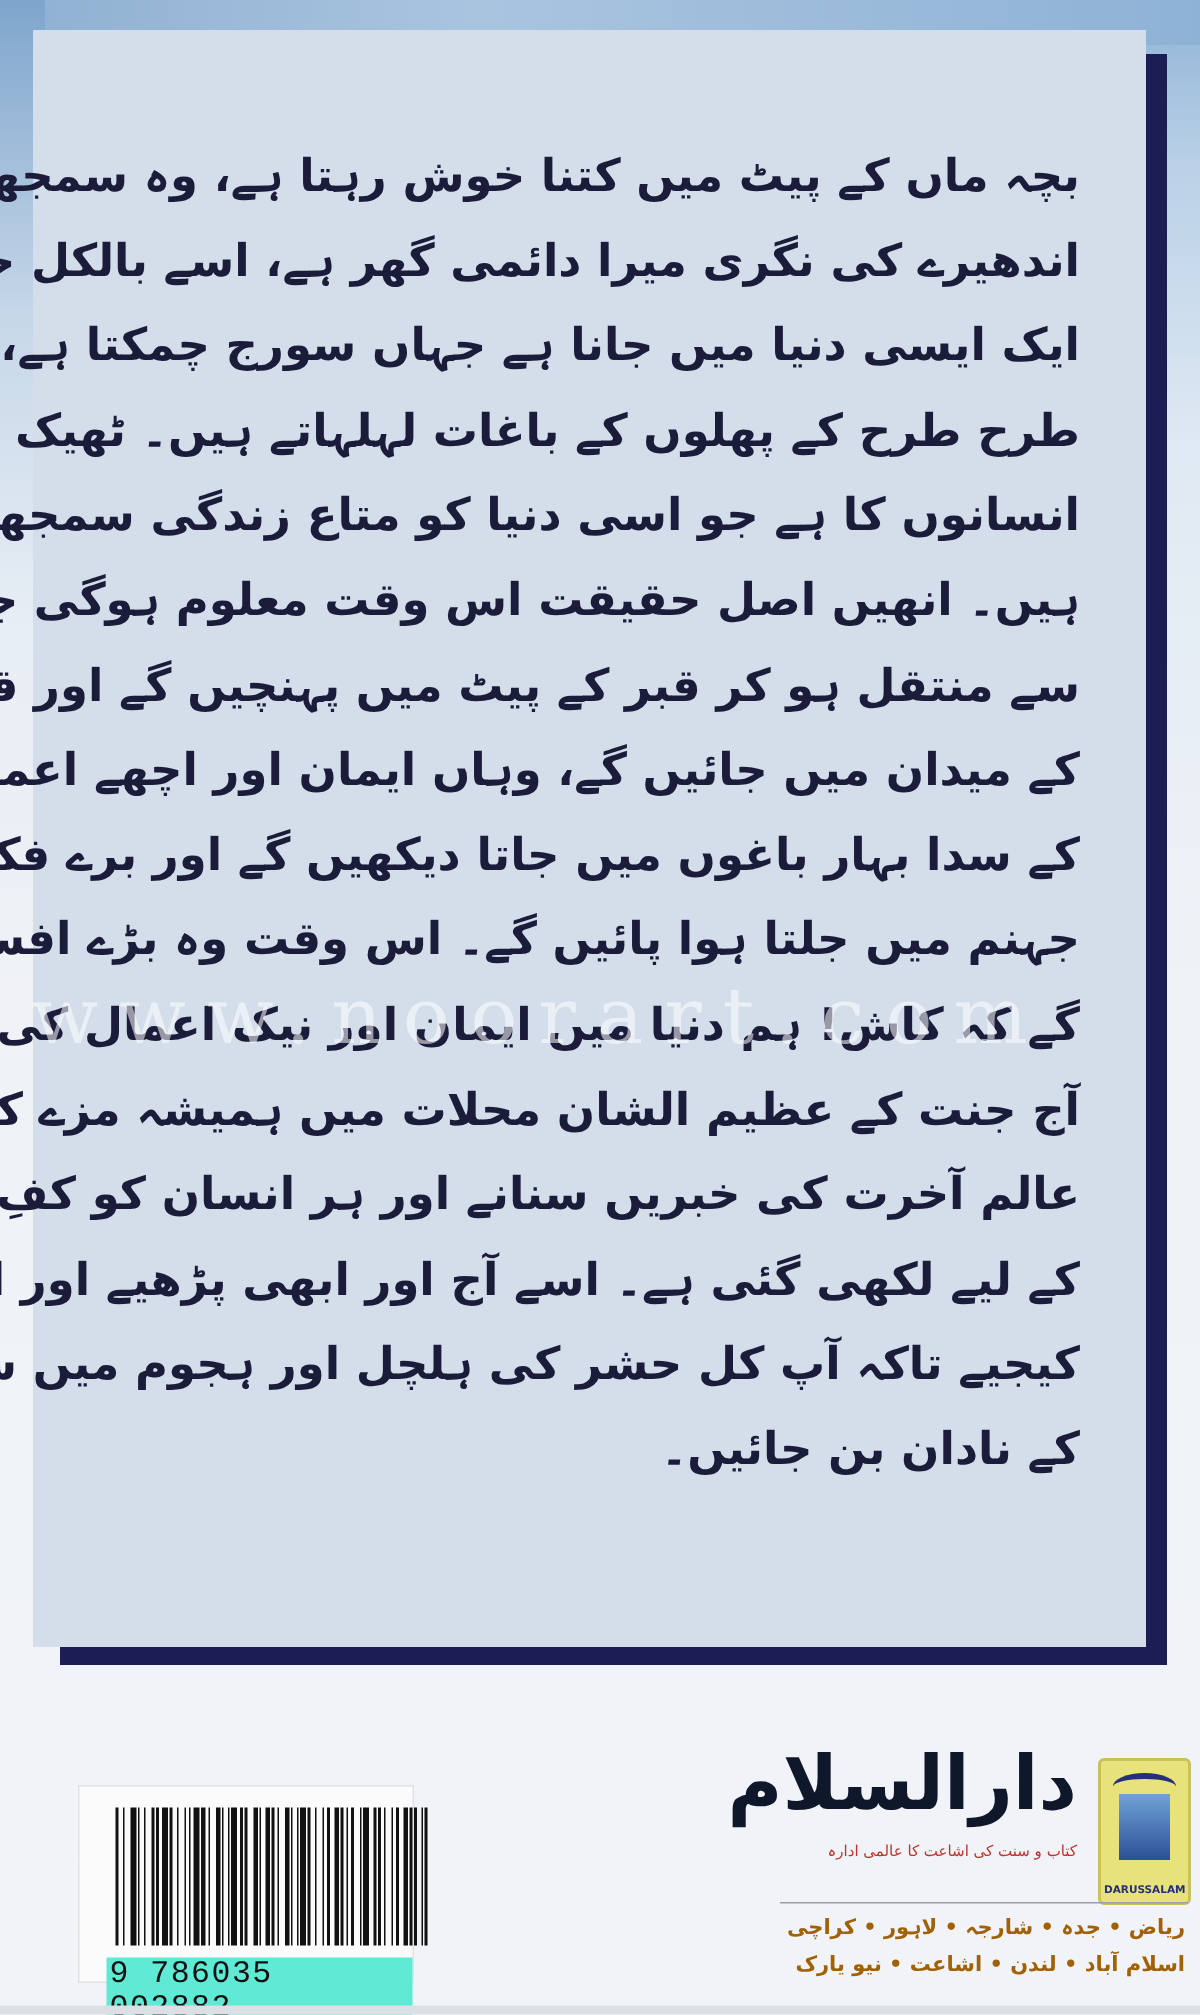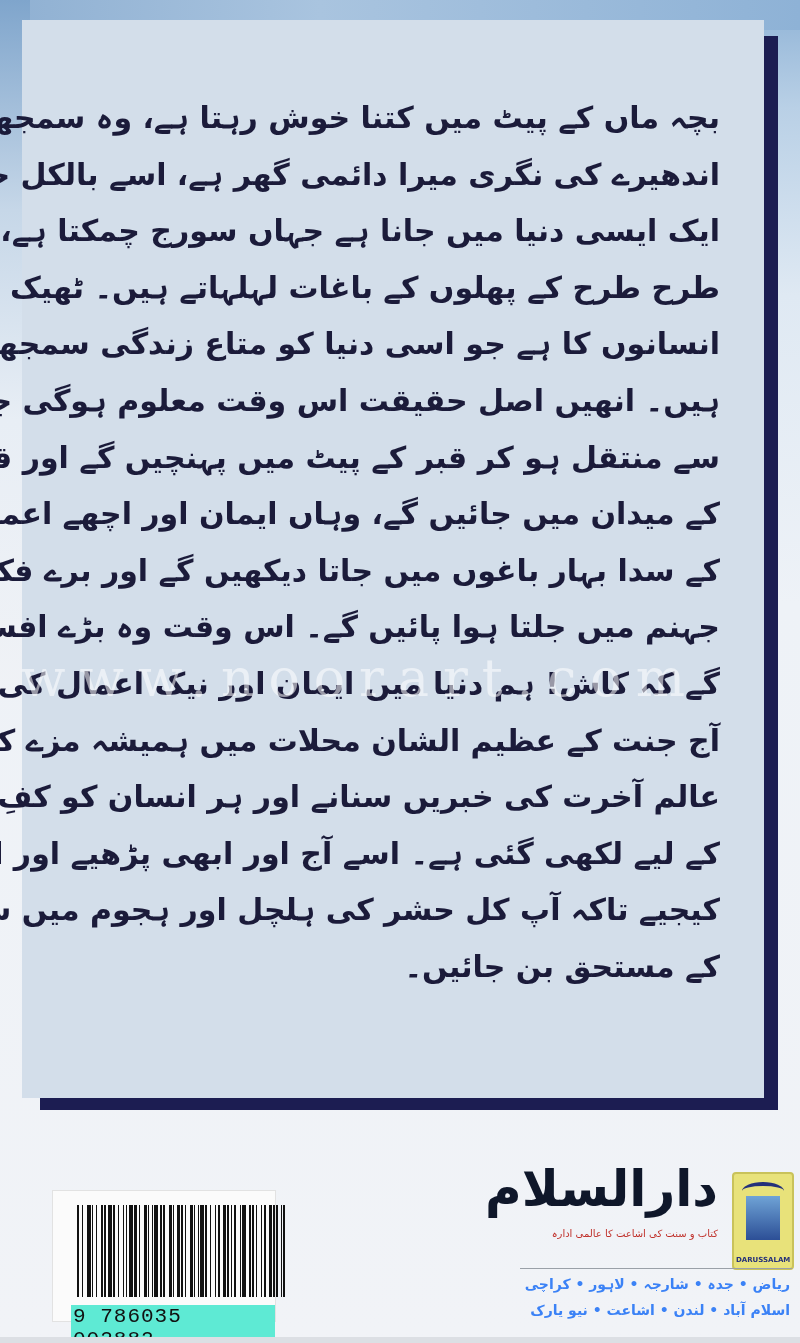--- a/index.html
+++ b/index.html
@@ -75,21 +75,21 @@
     font-family: "DejaVu Sans", sans-serif; font-weight: bold; font-size: 50px; color: #0f172a;
   }
   .logo-tagline {
     position: absolute; right: 72px; top: 68px; direction: rtl;
     font-size: 10px; color: #c0312b; font-weight: normal;
   }
   .logo-divider {
     position: absolute; left: 0; top: 108px; width: 272px; height: 1px; background: #9aa0a8;
   }
   .city-line {
-    position: absolute; right: 0; direction: rtl; font-size: 14px; color: #3b82f6; font-weight: bold; white-space: nowrap;
+    position: absolute; right: 0; direction: rtl; font-size: 14px; color: #a16207; font-weight: bold; white-space: nowrap;
   }
   .city-line.l1 { top: 116px; }
   .city-line.l2 { top: 142px; }
   .bottom-edge {
     position: absolute; left: 0; top: 1337px; width: 800px; height: 6px; background: #dcdfe4;
   }
 </style>
 </head>
 <body>
 
@@ -107,21 +107,21 @@
       <span class="line">ہیں۔ انھیں اصل حقیقت اس وقت معلوم ہوگی جب وہ اس دنیا کے پیٹ</span>
       <span class="line">سے منتقل ہو کر قبر کے پیٹ میں پہنچیں گے اور قبر کے پیٹ سے نکل کر حشر</span>
       <span class="line">کے میدان میں جائیں گے، وہاں ایمان اور اچھے اعمال والوں کو جنت</span>
       <span class="line">کے سدا بہار باغوں میں جاتا دیکھیں گے اور برے فکر و عمل کے لوگوں کو</span>
       <span class="line">جہنم میں جلتا ہوا پائیں گے۔ اس وقت وہ بڑے افسوس سے ہاتھ ملیں</span>
       <span class="line">گے کہ کاش! ہم دنیا میں ایمان اور نیک اعمال کی زندگی بسر کرتے تو</span>
       <span class="line">آج جنت کے عظیم الشان محلات میں ہمیشہ مزے کرتے...... یہ کتاب</span>
       <span class="line">عالم آخرت کی خبریں سنانے اور ہر انسان کو کفِ افسوس ملنے سے بچانے</span>
       <span class="line">کے لیے لکھی گئی ہے۔ اسے آج اور ابھی پڑھیے اور اس کی تعلیمات پر عمل</span>
       <span class="line">کیجیے تاکہ آپ کل حشر کی ہلچل اور ہجوم میں سرخرو رہیں اور جنت میں جانے</span>
-      <span class="line">کے مستحق بن جائیں۔</span>
+      <span class="line">کے نادان بن جائیں۔</span>
     </p>
 </div>
 
 <div class="watermark">www.noorart.com</div>
 
 <div class="barcode-box">
   <div class="barcode-bars" id="barcode-bars">
       <span style="width: 2.6px; margin-right: 2.6px;"></span>
       <span style="width: 1.3px; margin-right: 3.9px;"></span>
       <span style="width: 3.9px; margin-right: 1.3px;"></span>

